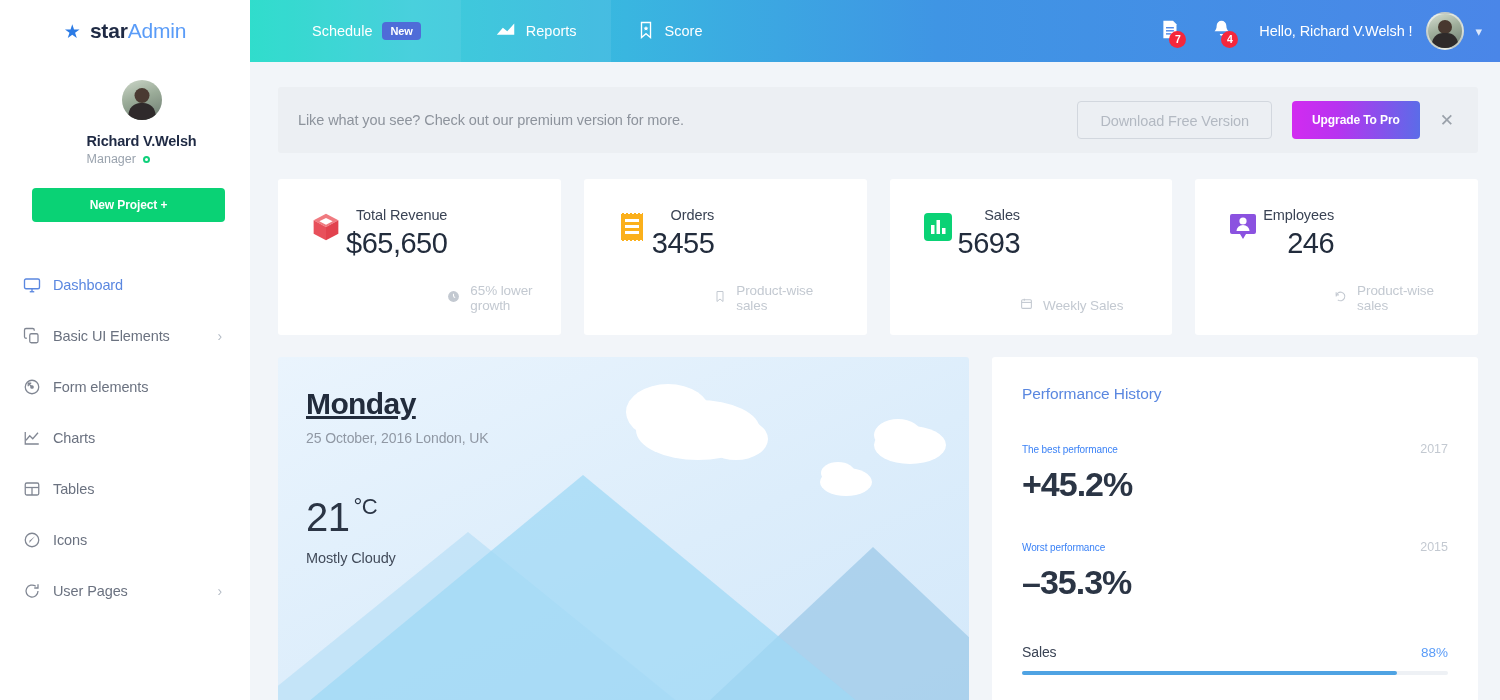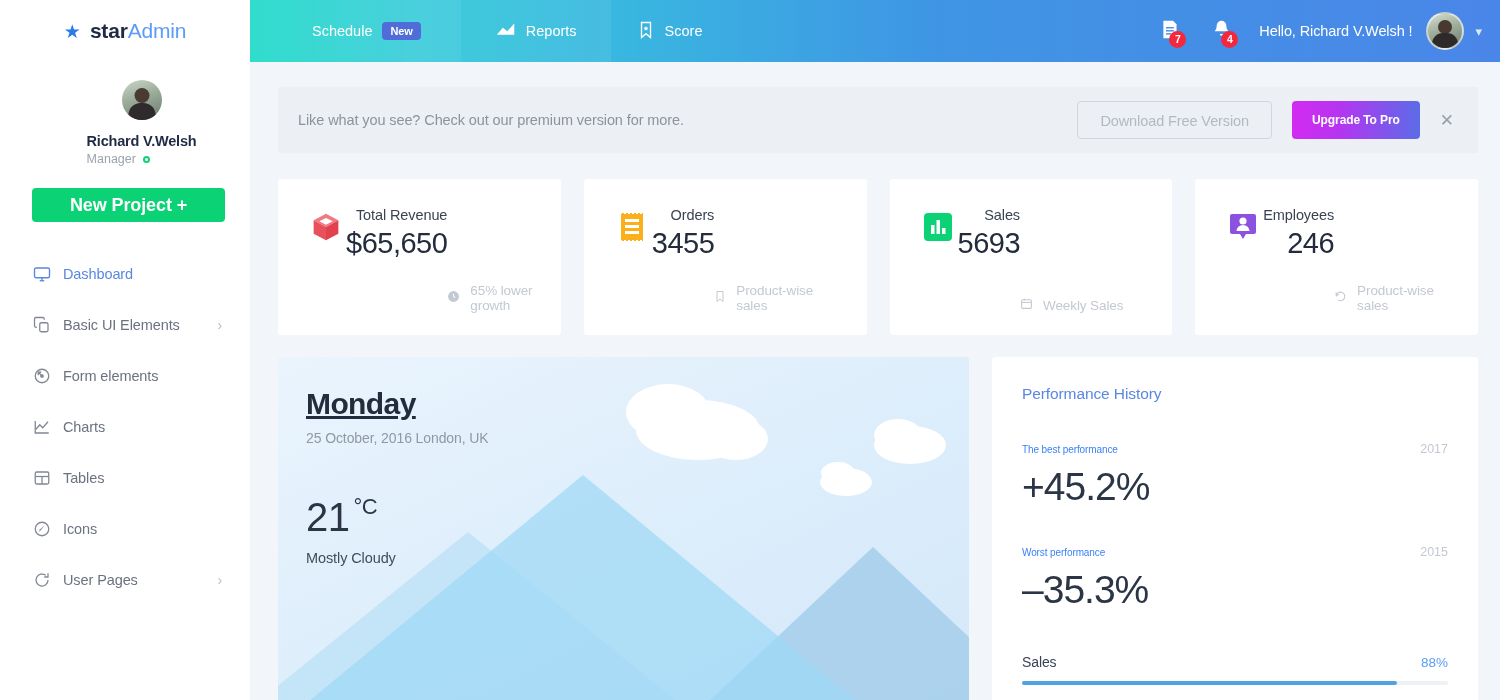--- a/index.html
+++ b/index.html
@@ -41,28 +41,28 @@
     width:27px; height:24px; border-radius:12px 12px 0 0; background:#2f2a2b;
   }
   .profile-name { font-size: 14.5px; color: #1f2a44; font-weight: 700; letter-spacing:-.2px;}
   .profile-role { font-size: 12.5px; color: #9aa3ae; margin-top: 3px; display:flex; align-items:center; gap:7px;}
   .dot-online {
     width: 7px; height: 7px; border-radius: 50%;
     border: 2px solid #0fd07b; display: inline-block;
   }
 
   .new-project {
-    margin: 22px 25px 2px 32px; height: 34px; border: none; border-radius: 4px;
-    background: #0ad275; color: #fff; font-size: 18px; font-weight: 700;
+    margin: 22px 25px 13px 32px; height: 34px; border: none; border-radius: 4px;
+    background: #0ad275; color: #fff; font-size: 12px; font-weight: 700;
     font-family: inherit; cursor: pointer; letter-spacing: -0.1px;
   }
 
   .nav { margin-top: 24px; }
   .nav-item {
-    display: flex; align-items: center; height: 51px; padding-left: 33px; padding-right: 28px;
+    display: flex; align-items: center; height: 51px; padding-left: 23px; padding-right: 28px;
     color: #6b7280; font-size: 14.5px; cursor: pointer; letter-spacing: -0.1px;
   }
   .nav-item.active { color: #5a87e0; }
   .nav-ico { width: 30px; display: flex; align-items: center; color: inherit; opacity: .85;}
   .nav-item.active .nav-ico { opacity: 1; }
   .nav-label { flex: 1; }
   .chev { color: #b5bcc6; font-size: 14px; }
 
   
   .main { flex: 1; height: 700px; display: flex; flex-direction: column; background: #f2f5f9; }
@@ -156,21 +156,21 @@
   .perf {
     flex: 1; background: #fff; border-radius: 3px; padding: 28px 30px 0 30px;
     position: relative; overflow: hidden;
   }
   .perf-title { color: #5a87e0; font-size: 15.5px; letter-spacing: -0.1px; }
   .perf-row { margin-top: 39px; }
   .perf-row.second { margin-top: 36px; }
   .perf-head { display: flex; align-items: baseline; }
   .perf-label { font-size: 10px; color: #3b82f6; letter-spacing:-0.1px;}
   .perf-year { margin-left: auto; font-size: 12.5px; color: #c3c9d1; }
-  .perf-big { font-size: 39px; color: #2b3545; font-weight: 400; margin-top: 9px; letter-spacing: -1px;}
+  .perf-big { font-size: 34px; color: #2b3545; font-weight: 700; margin-top: 9px; letter-spacing: -1px;}
   .sales-row { margin-top: 42px; display: flex; align-items: baseline; }
   .sales-label { font-size: 14px; color: #3a4354; letter-spacing:-0.1px;}
   .sales-pct { margin-left: auto; font-size: 13.5px; color: #5a9cf8; }
   .sales-track { margin-top: 11px; height: 4px; background: #eef1f5; border-radius: 2px; }
   .sales-fill { height: 4px; background: #4fa3e3; border-radius: 2px; }
 </style>
 </head>
 <body>
 
 <div class="app">

